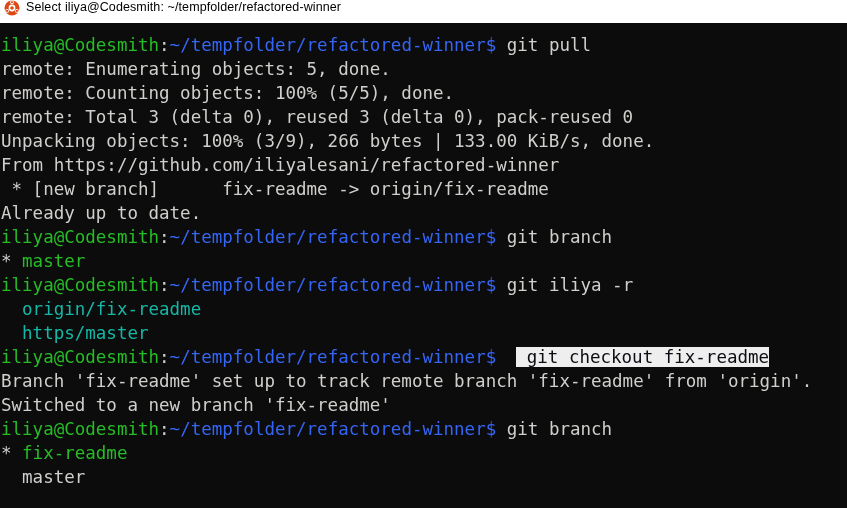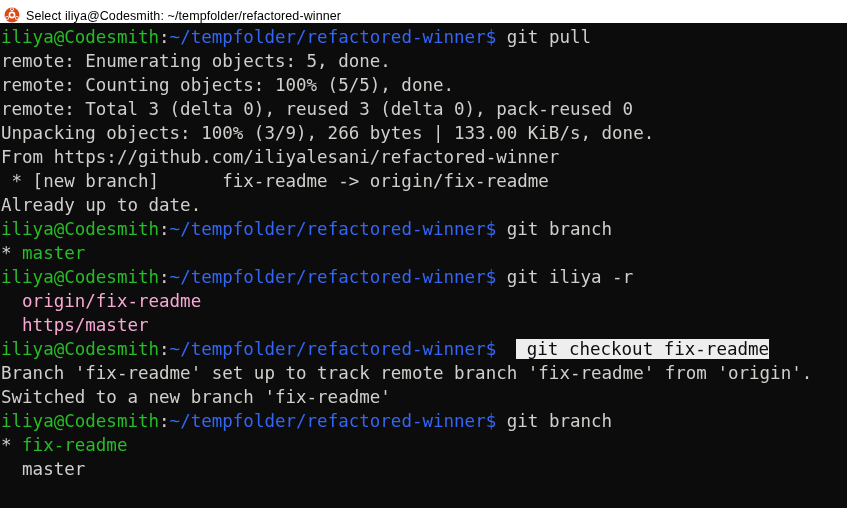--- a/index.html
+++ b/index.html
@@ -17,21 +17,21 @@
   }
 
   
   #titlebar {
     position: absolute;
     top: 0; left: 0;
     width: 847px;
     height: 23px;
     background: #ffffff;
     display: flex;
-    align-items: flex-end;
+    align-items: flex-start;
     box-sizing: border-box;
     padding-left: 4px;
   }
   #titlebar .app-icon {
     width: 16px;
     height: 16px;
     flex: 0 0 16px;
     margin-right: 6px;
     display: block;
   }
@@ -44,37 +44,37 @@
   }
 
   
   #terminal {
     position: absolute;
     top: 23px; left: 0;
     width: 847px;
     height: 485px;
     background: #0c0c0c;
     overflow: hidden;
-    padding: 2px 0 0 1px;
+    padding: 10px 0 0 1px;
     box-sizing: border-box;
   }
   .line {
     height: 24px;
     line-height: 24px;
     font-size: 17.5px;
     white-space: pre;
     color: #cccccc;
     letter-spacing: 0px;
   }
   .line span { white-space: pre; }
 
   .c-green  { color: #26bd26; }
   .c-blue   { color: #3465f4; }
   .c-white  { color: #d0cfcc; }
-  .c-red    { color: #f9a8d4; }
+  .c-red    { color: #14b8a6; }
   .c-sel {
     background: #eeeeee;
     color: #0c0c12;
     margin-left: 20px;
   }
 
   
   .cursor {
     display: inline-block;
     width: 10px;

